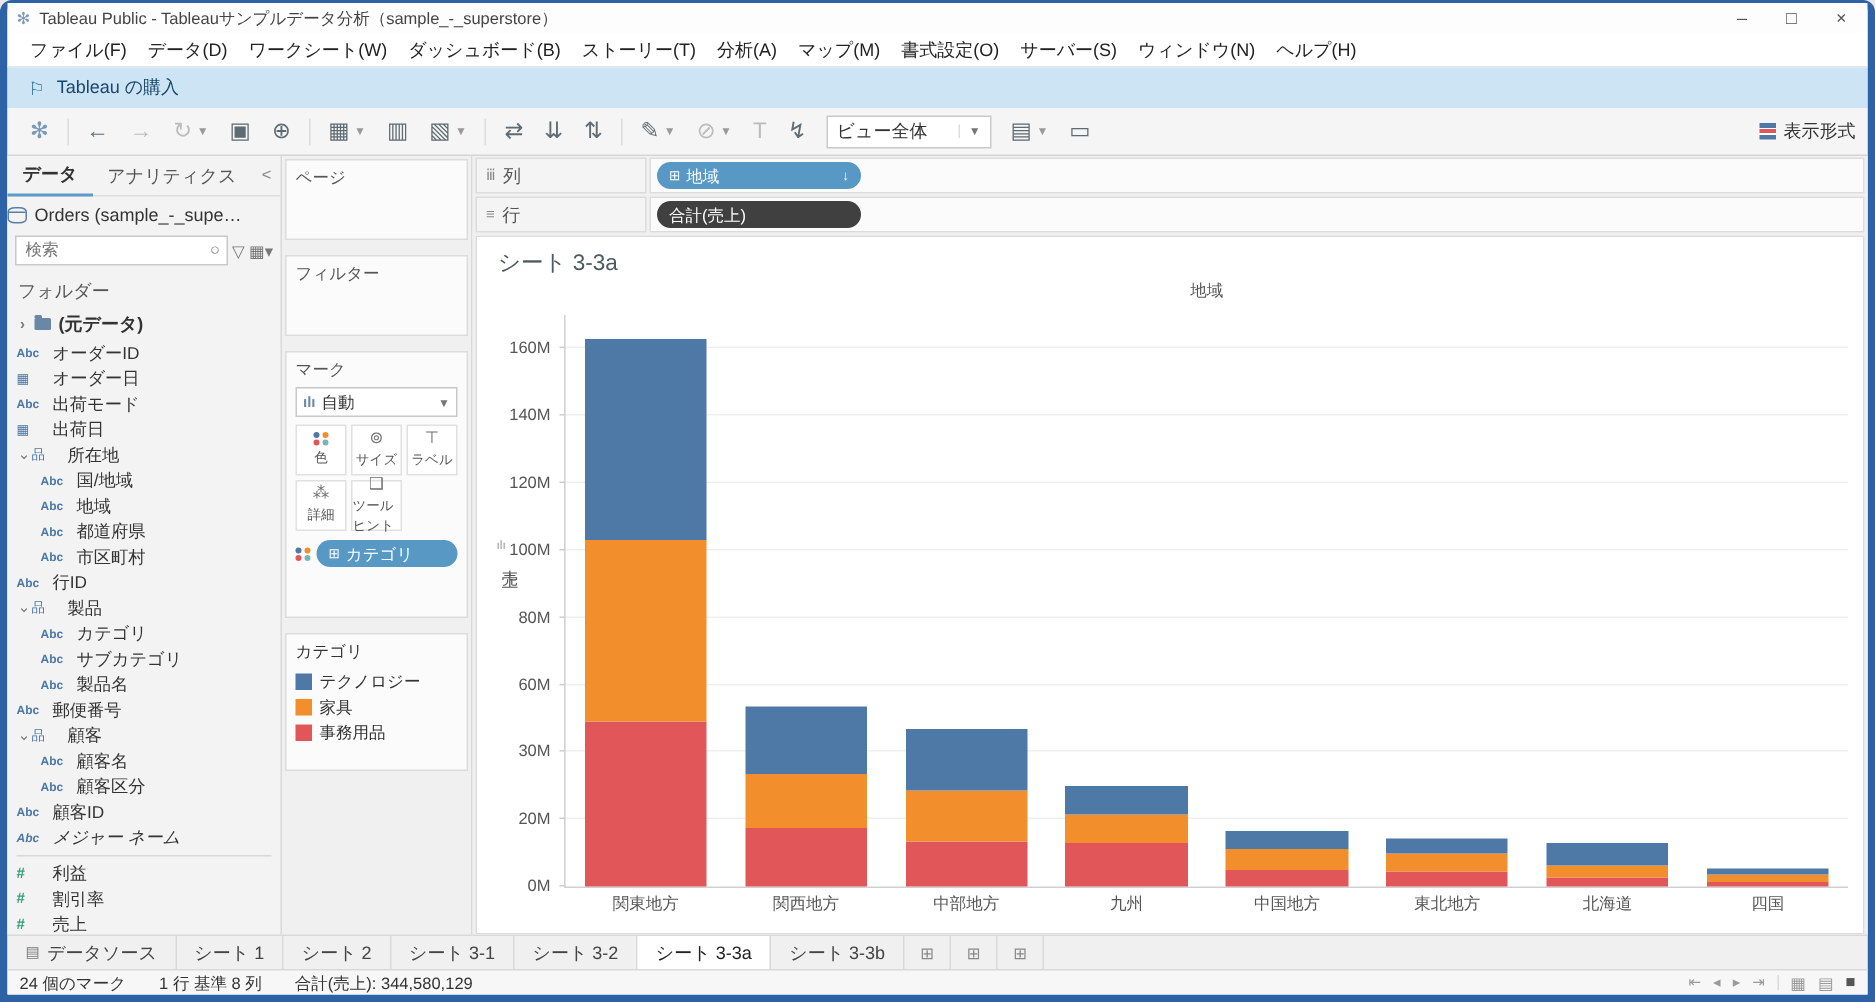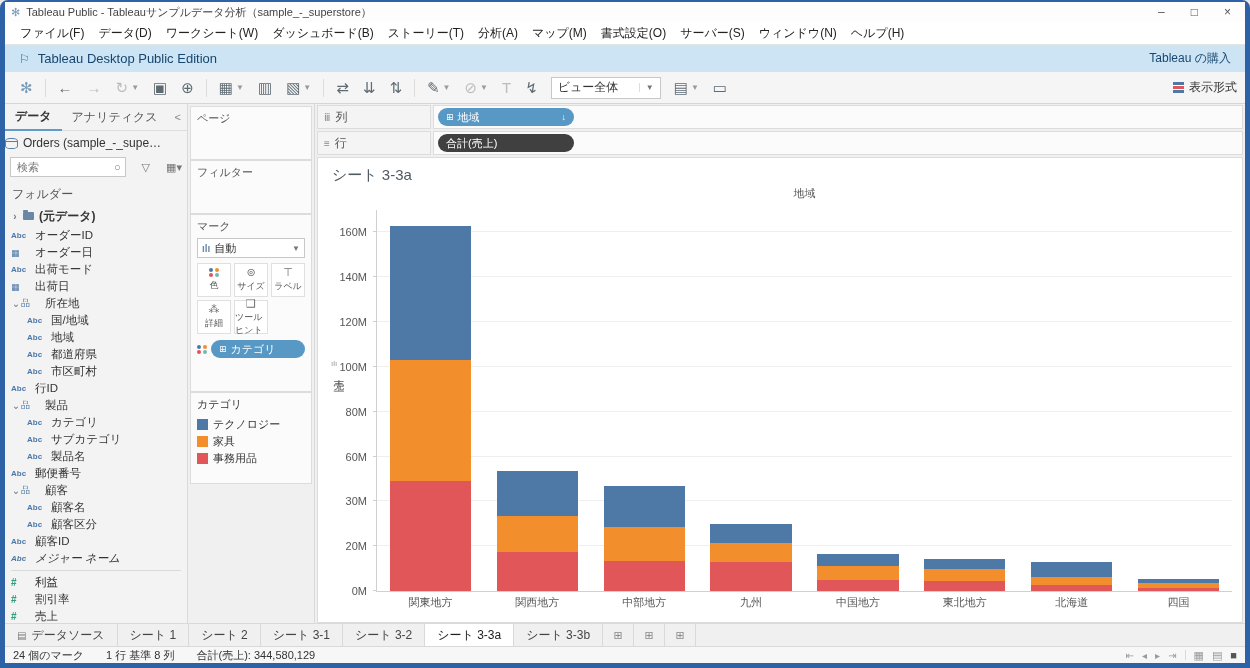--- a/index.html
+++ b/index.html
@@ -34,40 +34,40 @@
   
   .dpane{width:182px;flex:0 0 auto;background:#f3f3f3;border-right:1px solid #d9d9d9;display:flex;flex-direction:column;font-size:12px;}
   .dtabs{height:26px;display:flex;align-items:center;border-bottom:1px solid #ddd;}
   .dtab{padding:4px 10px;color:#333;}
   .dtab.sel{font-weight:bold;border-bottom:2px solid #5f9bc6;}
   .dtab.dim{color:#555;}
   .dcollapse{margin-left:auto;padding:0 6px;color:#888;font-size:11px;}
   .dsrow{height:24px;display:flex;align-items:center;padding:0 0;color:#333;}
   .dbicon{width:11px;height:9px;border:1px solid #5a7fa5;border-radius:5px/3px;margin-right:5px;position:relative;}
   .dbicon:before{content:"";position:absolute;left:0;right:0;top:2px;border-top:1px solid #5a7fa5;}
-  .searchrow{height:24px;display:flex;align-items:center;padding:0 5px;gap:16px;}
+  .searchrow{height:24px;display:flex;align-items:center;padding:0 5px;gap:3px;}
   .searchbox{flex:1;display:flex;align-items:center;background:#fff;border:1px solid #c8c8c8;height:18px;padding:0 4px;}
   .searchbox input{border:none;outline:none;width:100%;font-size:11px;font-family:inherit;color:#333;background:transparent;}
   .sic{color:#777;font-size:11px;}
   .folderlbl{padding:7px 7px 3px 7px;color:#555;}
   .folderrow{height:20px;display:flex;align-items:center;padding:0 4px;font-weight:bold;color:#333;}
   .chev{width:12px;color:#777;font-size:10px;text-align:center;}
   .foldic{width:11px;height:8px;background:#6b87a6;border-radius:1px;position:relative;margin:0 5px 0 2px;}
   .foldic:before{content:"";position:absolute;top:-2px;left:0;width:5px;height:2px;background:#6b87a6;border-radius:1px 1px 0 0;}
   .fields{flex:1;overflow:hidden;padding-top:1px;}
   .frow{height:17px;display:flex;align-items:center;padding-left:6px;color:#333;font-size:11.5px;white-space:nowrap;}
   .frow .fic{width:24px;flex:0 0 auto;text-align:left;display:flex;align-items:center;}
   .fic-str{color:#4c78a8;font-size:8px;font-weight:bold;letter-spacing:0;}
   .fic-date{color:#4c78a8;font-size:9px;}
   .fic-hier{color:#4c78a8;font-size:9px;}
   .fic-num{color:#2e9e78;font-size:10px;font-weight:bold;}
   .frow.ital{font-style:italic;}
   .fsep{height:1px;background:#d9d9d9;margin:3px 6px;}
   
-  .cards{width:127px;flex:0 0 auto;background:#f0f0f0;border-right:1px solid #d9d9d9;padding:2px;box-sizing:border-box;display:flex;flex-direction:column;gap:0;font-size:11px;}
+  .cards{width:127px;flex:0 0 auto;background:#f0f0f0;border-right:1px solid #d9d9d9;padding:2px;box-sizing:border-box;display:flex;flex-direction:column;gap:10px;font-size:11px;}
   .card{background:#fbfbfb;border:1px solid #dcdcdc;padding:4px 6px;color:#555;}
   .card.pages{height:44px;}
   .card.filters{height:44px;}
   .card.marks{height:168px;}
   .mdrop{margin-top:4px;background:#fff;border:1px solid #c8c8c8;height:18px;display:flex;align-items:center;padding:0 4px;color:#333;}
   .mdrop .bars{color:#6b8aa8;font-weight:bold;margin-right:4px;font-size:10px;}
   .mdrop .caret{margin-left:auto;font-size:8px;color:#777;}
   .mbtns{display:grid;grid-template-columns:repeat(3,1fr);gap:3px;margin-top:5px;}
   .mbtn{border:1px solid #e0e0e0;background:#fff;height:32px;display:flex;flex-direction:column;align-items:center;justify-content:center;gap:2px;color:#555;font-size:9px;}
   .mbtn .g{font-size:11px;color:#6f6f6f;line-height:1;}
@@ -139,21 +139,20 @@
       <span>分析(A)</span>
       <span>マップ(M)</span>
       <span>書式設定(O)</span>
       <span>サーバー(S)</span>
       <span>ウィンドウ(N)</span>
       <span>ヘルプ(H)</span>
     </div>
 
   <div class="banner">
     <span class="bicon">⚐</span>
-    <span class="bname">Tableau Desktop Public Edition</span>
     <span class="bbuy">Tableau の購入</span>
   </div>
 
   <div class="toolbar">
     <span id="tb-items" style="display:flex;align-items:center;">
         <span class="tbi">
           <span style="color: rgb(122, 155, 184);">✻</span>
         </span>
         <span class="tbsep"></span>
         <span class="tbi">

